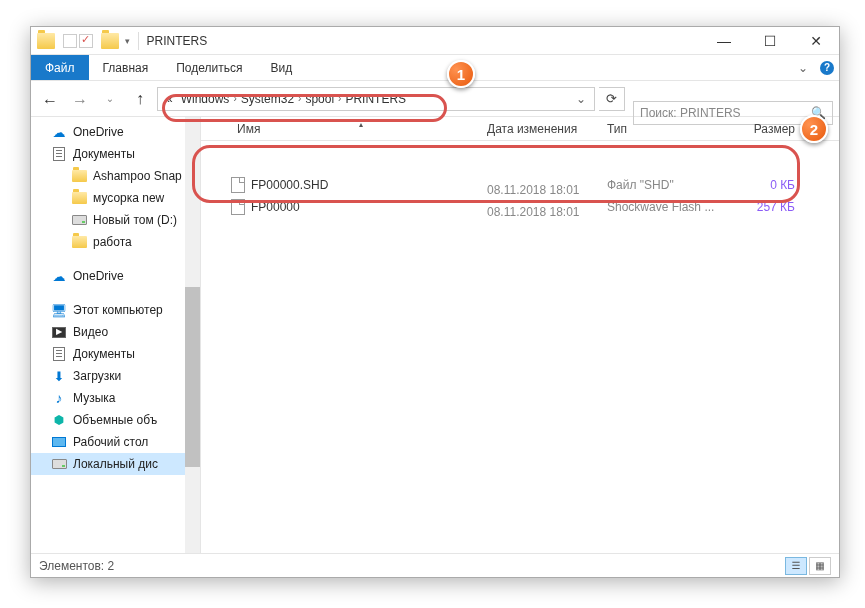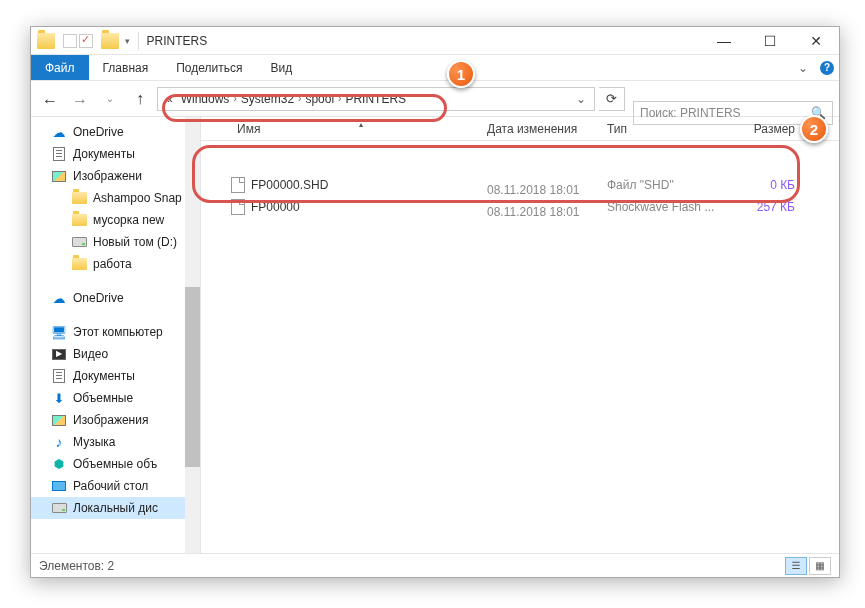--- a/index.html
+++ b/index.html
@@ -159,26 +159,20 @@
       <div class="tree-item">
           <span class="ico ico-cloud">☁</span>
           <span>OneDrive</span>
         </div>
       <div class="tree-item">
           <span class="ico">
             <span class="ico-doc"></span>
           </span>
           <span>Документы</span>
         </div>
-      <div class="tree-item">
-          <span class="ico">
-            <span class="ico-pic"></span>
-          </span>
-          <span>Изображени</span>
-        </div>
       <div class="tree-item" style="padding-left:40px">
           <span class="ico">
             <span class="ico-folder"></span>
           </span>
           <span>Ashampoo Snap</span>
         </div>
       <div class="tree-item" style="padding-left:40px">
           <span class="ico">
             <span class="ico-folder"></span>
           </span>
@@ -213,27 +207,21 @@
           <span>Видео</span>
         </div>
       <div class="tree-item">
           <span class="ico">
             <span class="ico-doc"></span>
           </span>
           <span>Документы</span>
         </div>
       <div class="tree-item">
           <span class="ico ico-dl">⬇</span>
-          <span>Объемные</span>
-        </div>
-      <div class="tree-item">
-          <span class="ico">
-            <span class="ico-pic"></span>
-          </span>
-          <span>Изображения</span>
+          <span>Загрузки</span>
         </div>
       <div class="tree-item">
           <span class="ico ico-music">♪</span>
           <span>Музыка</span>
         </div>
       <div class="tree-item">
           <span class="ico ico-cube">⬢</span>
           <span>Объемные объ</span>
         </div>
       <div class="tree-item">

